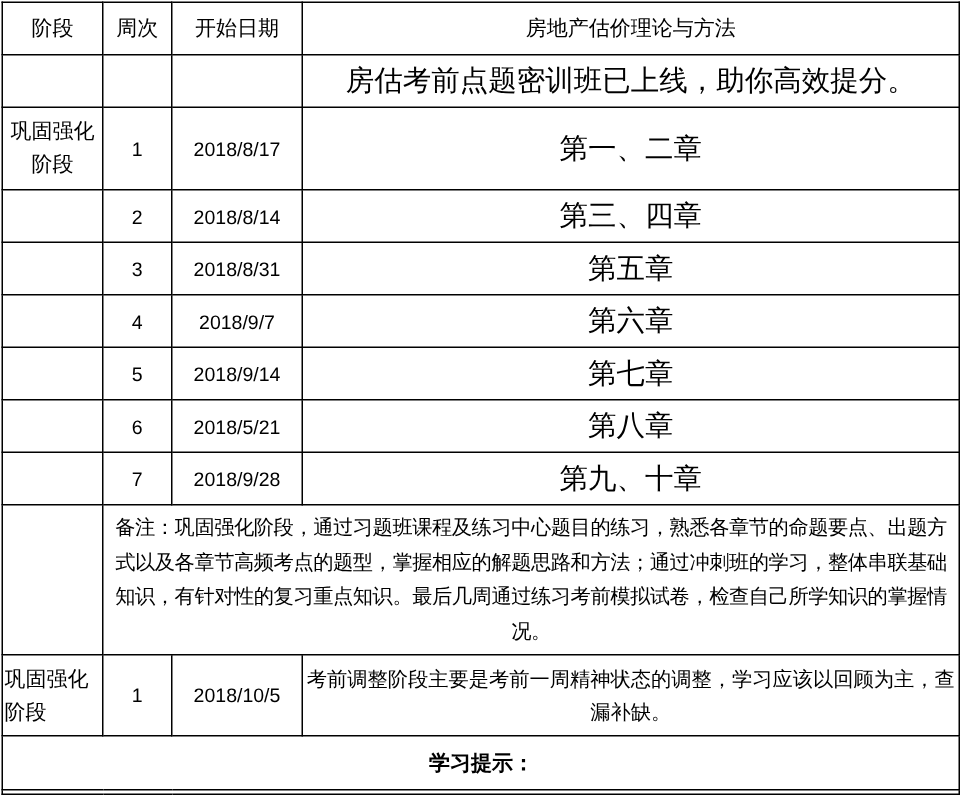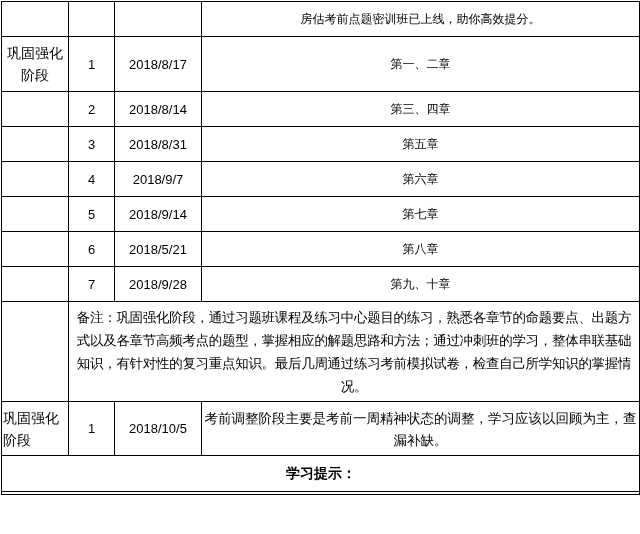--- a/index.html
+++ b/index.html
@@ -17,33 +17,39 @@
   .h-adjust td { height: 53px; }
   .h-tips td { height: 35px; }
   .h-last td { height: 2px; }
   .stage-cell { font-size: 14px; line-height: 22px; }
   .stage-left { text-align: left !important; padding-left: 1px !important; font-size: 14px; line-height: 22px; }
   .note-cell { text-align: right; vertical-align: top !important; padding: 4px 2px 2px 2px !important;
                font-size: 13.5px; line-height: 23px; letter-spacing: -0.3px; }
   .adjust-content { font-size: 13.5px; line-height: 22px; padding: 0 2px !important; }
   .tips-cell { text-align: right; font-weight: bold !important; font-size: 14px; padding-left: 1px !important; }
   .num { font-family: "Liberation Sans", sans-serif; font-size: 13px; }
-  .chap { font-size: 12px; }
+  .chap { font-size: 19px; }
 </style>
 </head>
 <body>
 
 <table class="schedule">
   <colgroup>
     <col style="width:67px">
     <col style="width:46px">
     <col style="width:87px">
     <col style="width:438px">
   </colgroup>
   <tbody>
+      <tr class="h-head">
+    <td>阶段</td>
+    <td>周次</td>
+    <td>开始日期</td>
+    <td>房地产估价理论与方法</td>
+  </tr>
   <tr class="h-notice">
     <td></td>
     <td></td>
     <td></td>
     <td class="chap">房估考前点题密训班已上线，助你高效提分。</td>
   </tr>
   <tr class="h-week1">
     <td class="stage-cell">巩固强化阶段</td>
     <td class="num">1</td>
     <td class="num">2018/8/17</td>

